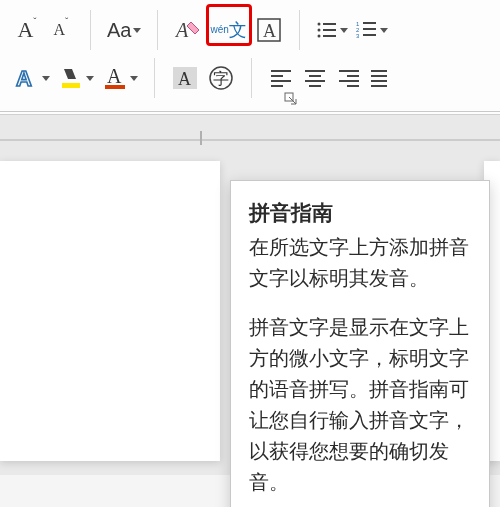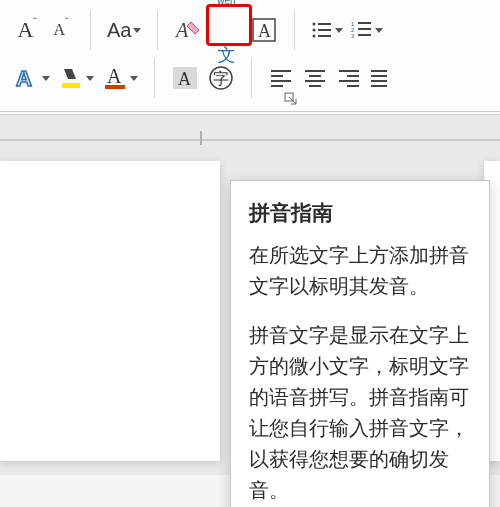--- a/index.html
+++ b/index.html
@@ -121,21 +121,21 @@
     background:#fff;
     border:1px solid #c8c8c8;
     box-shadow:0 4px 14px rgba(0,0,0,0.18);
     padding:16px 18px 20px 18px;
     font-size:20px;
     line-height:1.55;
     color:#2b2b2b;
   }
   .tooltip-title {
     font-weight:700;
-    margin-bottom:10px;
+    margin-bottom:2px;
     font-size:21px;
   }
   .tooltip p { margin-bottom:18px; }
   .tooltip p:last-child { margin-bottom:7px; }
   
   .big-a { font-size:22px; font-family: "Times New Roman", serif; }
   .small-a { font-size:16px; font-family: "Times New Roman", serif; }
   .sup { font-size:10px; position:relative; top:-8px; }
 </style>
 </head>
@@ -168,21 +168,21 @@
     <div class="vsep"></div>
 
     <div class="group" style="position:relative;">
       <div class="btn">
         <svg width="28" height="26">
           <text x="2" y="20" font-family="Times New Roman" font-style="italic" font-size="20" fill="#444">A</text>
           <path d="M17 5 L25 13 L21 17 L13 9 Z" fill="#f7a8c4" stroke="#c05080" stroke-width="1"></path>
         </svg>
       </div>
 
-      <div class="btn" style="flex-direction:column;min-width:40px;height:38px;gap:40px;">
+      <div class="btn" style="flex-direction:row;min-width:40px;height:38px;">
         <span style="font-size:10px;color:#1f6fb5;line-height:1;">wén</span>
         <span style="font-size:18px;color:#1f6fb5;line-height:1;">文</span>
       </div>
       <div class="highlight-box" style="left:42px;top:-2px;width:46px;height:42px;"></div>
 
       <div class="btn">
         <svg width="28" height="28">
           <rect x="3" y="3" width="22" height="22" fill="none" stroke="#444" stroke-width="1.5"></rect>
           <text x="8" y="21" font-family="Times New Roman" font-size="18" fill="#444">A</text>
         </svg>

